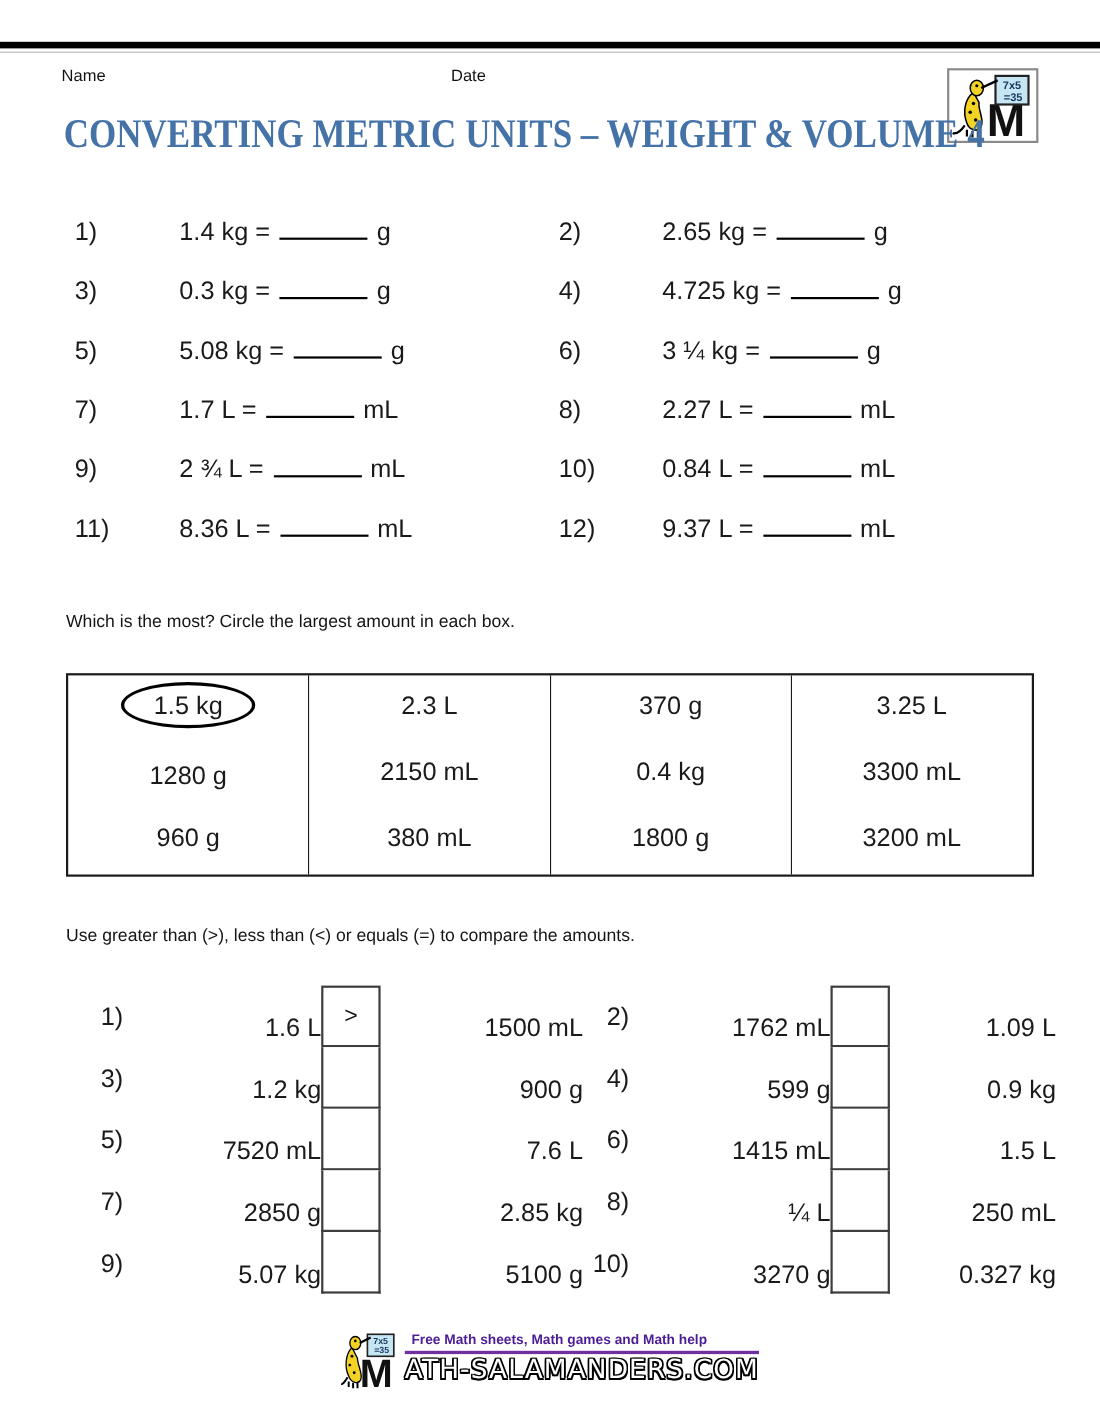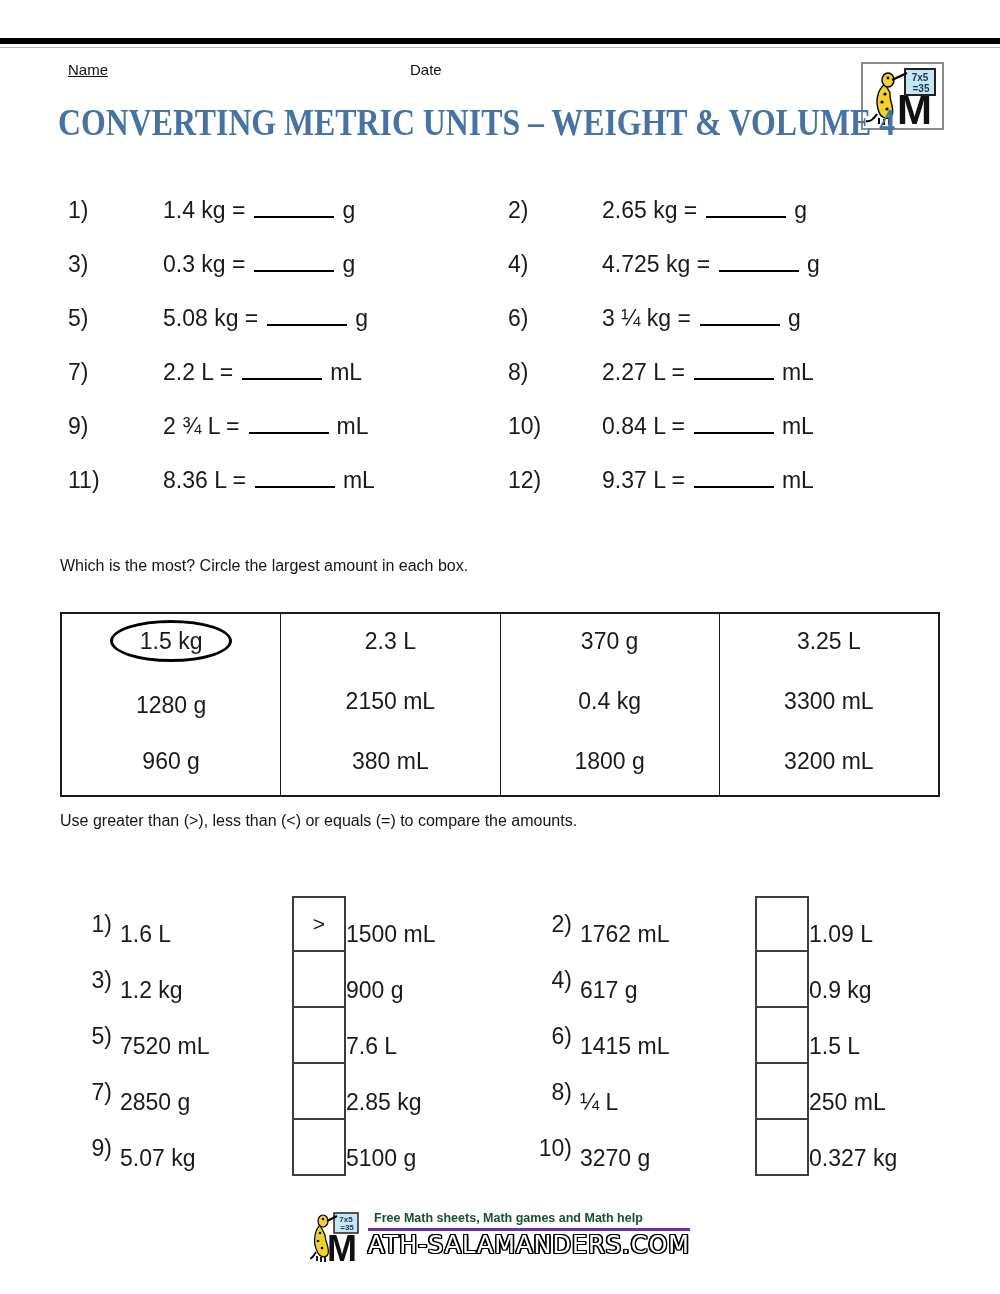--- a/index.html
+++ b/index.html
@@ -3,63 +3,63 @@
 <meta charset="utf-8">
 <style>
   html,body{margin:0;padding:0;background:#fff;}
   .page{position:relative;width:1000px;height:1294px;background:#ffffff;overflow:hidden;
         font-family:"Liberation Sans",sans-serif;color:#1a1a1a;}
   
   .topbar{position:absolute;left:0;top:38px;width:1000px;height:6px;background:#000;}
   .topbar-sub{position:absolute;left:0;top:47px;width:1000px;height:1px;background:#b5b5b5;}
   
   .meta-label{position:absolute;top:61px;font-size:15px;color:#111;}
-  .name-label{left:68px;text-decoration:underline;}
+  .name-label{left:56px;}
   .date-label{left:410px;}
   .logo-box{position:absolute;left:861px;top:62px;width:83px;height:68px;background:#fff;
             border:2px solid #8a8a8a;box-sizing:border-box;}
   .title{position:absolute;left:58px;top:101px;font-family:"Liberation Serif",serif;
          font-size:37px;font-weight:700;color:#4573a8;white-space:nowrap;
          transform:scaleX(.86);transform-origin:left center;letter-spacing:0px;}
   
   .problems{position:absolute;top:183px;left:0;width:1000px;}
   .pcol{position:absolute;top:0;}
   .pcol-left{left:60px;width:440px;}
   .pcol-right{left:505px;width:460px;}
   .prow{height:54px;display:flex;align-items:center;font-size:23px;}
   .pnum{flex:0 0 103px;padding-left:8px;box-sizing:border-box;}
   .pcol-right .pnum{flex-basis:97px;padding-left:3px;}
   .pexpr{white-space:nowrap;}
   .blank{display:inline-block;width:80px;height:14px;border-bottom:2.5px solid #000;margin:0 8px 0 9px;}
   
   .prompt{position:absolute;left:60px;font-size:16px;color:#151515;white-space:nowrap;}
   .prompt-circle{top:557px;}
-  .prompt-compare{top:812px;}
+  .prompt-compare{top:842px;}
   
   .most-table{position:absolute;left:60px;top:612px;width:880px;height:185px;
               border:2px solid #1a1a1a;box-sizing:border-box;display:flex;text-align:center;}
   .most-col{flex:1 1 0;border-right:1.5px solid #1a1a1a;display:flex;flex-direction:column;
             align-items:center;padding:13px 0 20px 0;justify-content:space-between;box-sizing:border-box;}
   .most-col:last-child{border-right:none;}
   .most-item{font-size:23px;line-height:28px;}
   .circled{display:inline-block;border:3.5px solid #000;border-radius:50%;padding:4px 27px;margin-top:-8px;}
   
   .compare{position:absolute;left:60px;top:896px;width:900px;}
   .cmp-row{display:grid;grid-template-columns:60px 172px 54px 184px 50px 175px 54px 151px;
            height:56px;align-items:center;font-size:23px;}
   .cmp-num{text-align:right;padding-right:8px;box-sizing:border-box;}
-  .cmp-val{text-align:left;white-space:nowrap;margin-top:20px;}
+  .cmp-val{text-align:right;white-space:nowrap;margin-top:20px;}
   .cmp-box{width:54px;height:56px;box-sizing:border-box;border:2px solid #3d3d3d;background:#fff;
            display:flex;align-items:center;justify-content:center;font-size:21px;}
   .cmp-row:not(:first-child) .cmp-box{border-top:none;}
   
   .footer{position:absolute;left:50%;top:1211px;transform:translateX(-50%);
           display:flex;align-items:flex-start;}
   .footer-right{display:flex;flex-direction:column;margin-left:2px;}
-  .tagline{font-size:12.5px;font-weight:700;color:#14532d;white-space:nowrap;padding-left:6px;}
+  .tagline{font-size:12.5px;font-weight:700;color:#4c1d95;white-space:nowrap;padding-left:6px;}
   .purple-rule{height:3px;background:#7030a0;margin:3px 0 2px 0;}
   .sitename{font-size:24px;font-weight:400;letter-spacing:1px;color:#fff;white-space:nowrap;
             font-family:"DejaVu Sans",sans-serif;margin-top:-2px;
             text-shadow:-1.4px -1.4px 0 #000,1.4px -1.4px 0 #000,-1.4px 1.4px 0 #000,1.4px 1.4px 0 #000,
                         0 -1.4px 0 #000,0 1.4px 0 #000,-1.4px 0 0 #000,1.4px 0 0 #000;}
   svg text{font-family:"Liberation Sans",sans-serif;}
 </style>
 </head>
 <body>
 
@@ -100,21 +100,21 @@
       <div class="prow">
           <span class="pnum">3)</span>
           <span class="pexpr"><span>0.3 kg =</span><span class="blank"></span><span>g</span></span>
         </div>
       <div class="prow">
           <span class="pnum">5)</span>
           <span class="pexpr"><span>5.08 kg =</span><span class="blank"></span><span>g</span></span>
         </div>
       <div class="prow">
           <span class="pnum">7)</span>
-          <span class="pexpr"><span>2.2 L =</span><span class="blank"></span><span>mL</span></span>
+          <span class="pexpr"><span>1.7 L =</span><span class="blank"></span><span>mL</span></span>
         </div>
       <div class="prow">
           <span class="pnum">9)</span>
           <span class="pexpr"><span>2 ¾ L =</span><span class="blank"></span><span>mL</span></span>
         </div>
       <div class="prow">
           <span class="pnum">11)</span>
           <span class="pexpr"><span>8.36 L =</span><span class="blank"></span><span>mL</span></span>
         </div>
     </div>
@@ -183,21 +183,21 @@
       <span class="cmp-val">1762 mL</span>
       <div class="cmp-box"></div>
       <span class="cmp-val">1.09 L</span>
     </div>
     <div class="cmp-row">
       <span class="cmp-num">3)</span>
       <span class="cmp-val">1.2 kg</span>
       <div class="cmp-box"></div>
       <span class="cmp-val">900 g</span>
       <span class="cmp-num">4)</span>
-      <span class="cmp-val">617 g</span>
+      <span class="cmp-val">599 g</span>
       <div class="cmp-box"></div>
       <span class="cmp-val">0.9 kg</span>
     </div>
     <div class="cmp-row">
       <span class="cmp-num">5)</span>
       <span class="cmp-val">7520 mL</span>
       <div class="cmp-box"></div>
       <span class="cmp-val">7.6 L</span>
       <span class="cmp-num">6)</span>
       <span class="cmp-val">1415 mL</span>

